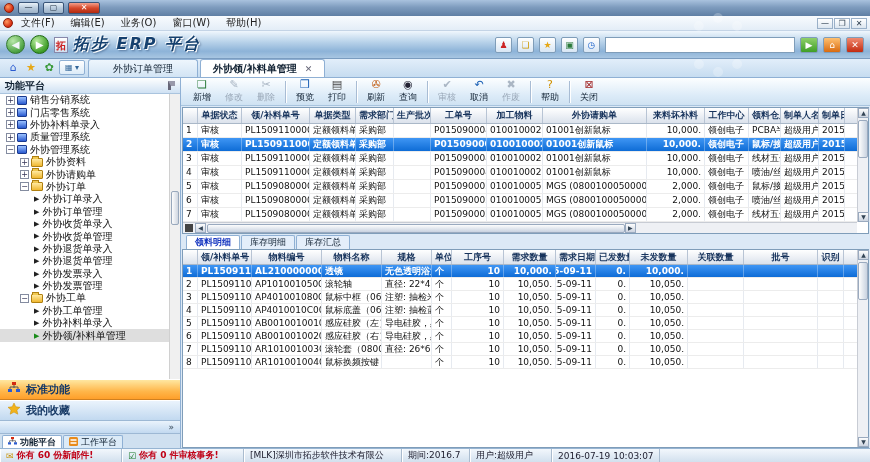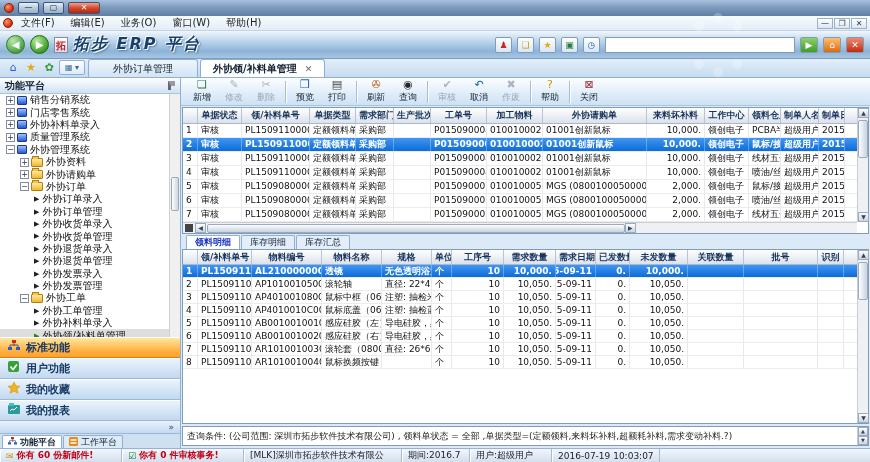--- a/index.html
+++ b/index.html
@@ -281,38 +281,23 @@
           <span><svg width="12" height="12" viewBox="0 0 12 12">
               <rect x="4" y="0" width="4" height="3" fill="#d42a10"></rect>
               <rect x="0" y="7" width="4" height="3" fill="#2a5ad0"></rect>
               <rect x="8" y="7" width="4" height="3" fill="#2a5ad0"></rect>
               <path d="M6 3v3M2 7V5h8v2" stroke="#555" fill="none"></path>
             </svg></span>
           <span>标准功能</span>
         </div>
         <div class="panelbtn">
           <span><svg width="12" height="12" viewBox="0 0 12 12">
-              <rect x="0" y="0" width="11" height="11" fill="#3aa03a" rx="2"></rect>
-              <path d="M2.5 5.5l2.5 3 4-5" stroke="#fff" stroke-width="1.6" fill="none"></path>
-            </svg></span>
-          <span>用户功能</span>
-        </div>
-        <div class="panelbtn">
-          <span><svg width="12" height="12" viewBox="0 0 12 12">
               <path d="M6 0l1.8 3.8 4.2.5-3.1 2.8.9 4.1L6 9.1 2.2 11.2l.9-4.1L0 4.3l4.2-.5z" fill="#f2b31c" stroke="#c78a00" stroke-width=".5"></path>
             </svg></span>
           <span>我的收藏</span>
-        </div>
-        <div class="panelbtn">
-          <span><svg width="12" height="12" viewBox="0 0 12 12">
-              <rect x="0" y="2" width="12" height="9" fill="#2a9a9a" rx="1"></rect>
-              <rect x="1" y="0" width="5" height="3" fill="#48c0c0"></rect>
-              <path d="M2 8l2-2 2 1 3-3" stroke="#fff" fill="none"></path>
-            </svg></span>
-          <span>我的报表</span>
         </div>
       </div>
     <div class="chevrow">»</div>
     <div class="side-tabs" id="side-tabs">
         <span class="sbt active">
           <span><svg width="9" height="9" viewBox="0 0 12 12">
               <rect x="4" y="0" width="4" height="3" fill="#d42a10"></rect>
               <rect x="0" y="7" width="4" height="3" fill="#2a5ad0"></rect>
               <rect x="8" y="7" width="4" height="3" fill="#2a5ad0"></rect>
               <path d="M6 3v3M2 7V5h8v2" stroke="#555" fill="none"></path>
@@ -685,27 +670,20 @@
             <span class="gc" style="width: 26px;"></span>
           </div>
         </div>
       <div class="vsb full">
         <span class="sbbtn" style="top:0;">▲</span>
           <span class="vthumb"></span>
           <span class="sbbtn" style="bottom:0;">▼</span>
       </div>
     </div>
 
-    <div class="querybar">
-      <span class="qtext">查询条件: (公司范围: 深圳市拓步软件技术有限公司) , 领料单状态 = 全部 ,单据类型=(定额领料,来料坏补料,超额耗补料,需求变动补料.?)</span>
-      <span class="qsb">
-          <span>▲</span>
-          <span>▼</span>
-        </span>
-    </div>
 
   </div>
 </div>
 
 <div class="statusbar">
   <span class="seg" style="width:122px;">
     <span class="mailicon">✉</span>
     <span class="red">你有 60 份新邮件!</span>
   </span>
   <span class="seg" style="width:122px;">

